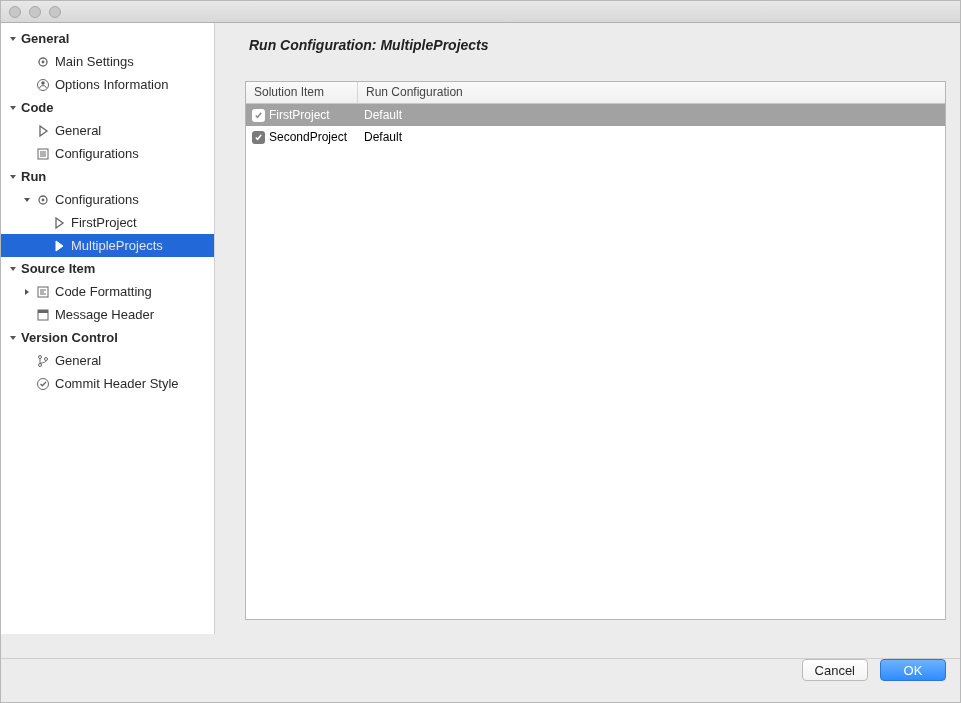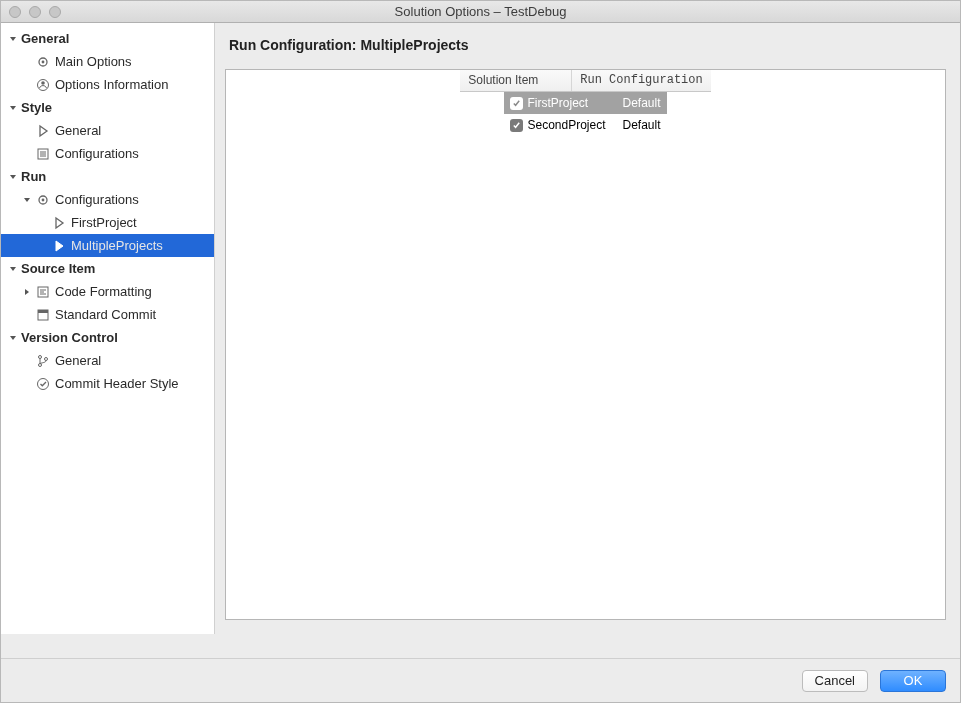--- a/index.html
+++ b/index.html
@@ -44,20 +44,21 @@
       left: 0; right: 0;
       text-align: center;
       font-size: 13px;
       color: #3c3c3c;
       pointer-events: none;
     }
     .body {
       flex: 1;
       display: flex;
       min-height: 0;
+      gap: 20px;
     }
     .sidebar {
       width: 214px;
       background: #fff;
       border-right: 1px solid #d0d0d0;
       overflow-y: auto;
       padding-top: 4px;
     }
     .tree-item {
       display: flex;
@@ -94,45 +95,45 @@
       display: flex;
       flex-direction: column;
       background: #ececec;
       padding: 14px 14px 0 10px;
       min-width: 0;
     }
     .heading {
       font-size: 14px;
       font-weight: 700;
       color: #222;
-      margin-bottom: 16px;
+      margin-bottom: 28px;
       padding-left: 4px;
+      font-style: italic;
     }
     .table-wrap {
       flex: 1;
       background: #fff;
       border: 1px solid #b6b6b6;
       display: flex;
       flex-direction: column;
       min-height: 0;
-      align-items: center;
     }
     .thead {
       display: flex;
       background: linear-gradient(#fafafa,#efefef);
       border-bottom: 1px solid #c8c8c8;
       height: 22px;
     }
     .th {
       padding: 3px 8px;
       font-size: 12px;
       color: #444;
       border-right: 1px solid #d6d6d6;
     }
-    .th:last-child { border-right: none; font-family: Liberation Mono, monospace; }
+    .th:last-child { border-right: none; }
     .col-sol { width: 112px; }
     .col-run { flex: 1; }
     .tbody { flex: 1; overflow: auto; }
     .trow {
       display: flex;
       align-items: center;
       height: 22px;
     }
     .trow.selected { background: #a2a2a2; color: #fff; }
     .td { padding: 0 6px; font-size: 12px; display: flex; align-items: center; gap: 4px; }
@@ -146,21 +147,20 @@
       justify-content: center;
       flex-shrink: 0;
     }
     .trow.selected .chk { background: #fff; }
     .trow:not(.selected) .chk { background: #7a7a7a; }
     .chk svg { width: 9px; height: 9px; }
     .footer {
       height: 44px;
       display: flex;
       justify-content: flex-end;
-      align-items: center;
       gap: 12px;
       padding-right: 14px;
       border-top: 1px solid #cfcfcf;
       background: #ececec;
       margin-top: 24px;
     }
     .btn {
       min-width: 66px;
       height: 22px;
       border-radius: 4px;
@@ -180,21 +180,20 @@
 </head>
 <body>
 
 <div class="window">
   <div class="titlebar">
     <div class="traffic">
       <div class="traffic-btn"></div>
       <div class="traffic-btn"></div>
       <div class="traffic-btn"></div>
     </div>
-    <div class="title">Solution Options – TestDebug</div>
   </div>
 
   <div class="body">
 
     <div class="sidebar">
       <div class="tree-item bold">
         <span class="disclosure">
             <svg viewBox="0 0 8 8">
               <path d="M1 2l3 4 3-4z" fill="#555"></path>
             </svg>
@@ -202,41 +201,41 @@
         <span>General</span>
       </div>
       <div class="tree-item tree-indent-1">
         <span class="disclosure"></span>
         <span class="icon">
             <svg viewBox="0 0 14 14">
               <circle cx="7" cy="7" r="4" fill="none" stroke="#666" stroke-width="1.3"></circle>
               <circle cx="7" cy="7" r="1.4" fill="#666"></circle>
             </svg>
           </span>
-        <span>Main Options</span>
+        <span>Main Settings</span>
       </div>
       <div class="tree-item tree-indent-1">
         <span class="disclosure"></span>
         <span class="icon">
             <svg viewBox="0 0 14 14">
               <circle cx="7" cy="7" r="5.5" fill="none" stroke="#666"></circle>
               <circle cx="7" cy="5" r="1.8" fill="#666"></circle>
               <path d="M3.5 10c.8-1.8 2-2.4 3.5-2.4s2.7.6 3.5 2.4" fill="none" stroke="#666"></path>
             </svg>
           </span>
         <span>Options Information</span>
       </div>
 
       <div class="tree-item bold">
         <span class="disclosure">
             <svg viewBox="0 0 8 8">
               <path d="M1 2l3 4 3-4z" fill="#555"></path>
             </svg>
           </span>
-        <span>Style</span>
+        <span>Code</span>
       </div>
       <div class="tree-item tree-indent-1">
         <span class="disclosure"></span>
         <span class="icon">
             <svg viewBox="0 0 14 14">
               <path d="M4 2l7 5-7 5z" fill="none" stroke="#666" stroke-width="1.3"></path>
             </svg>
           </span>
         <span>General</span>
       </div>
@@ -315,21 +314,21 @@
         <span>Code Formatting</span>
       </div>
       <div class="tree-item tree-indent-1">
         <span class="disclosure"></span>
         <span class="icon">
             <svg viewBox="0 0 14 14">
               <rect x="2" y="2" width="10" height="10" fill="none" stroke="#666"></rect>
               <rect x="2" y="2" width="10" height="3" fill="#666"></rect>
             </svg>
           </span>
-        <span>Standard Commit</span>
+        <span>Message Header</span>
       </div>
 
       <div class="tree-item bold">
         <span class="disclosure">
             <svg viewBox="0 0 8 8">
               <path d="M1 2l3 4 3-4z" fill="#555"></path>
             </svg>
           </span>
         <span>Version Control</span>
       </div>

